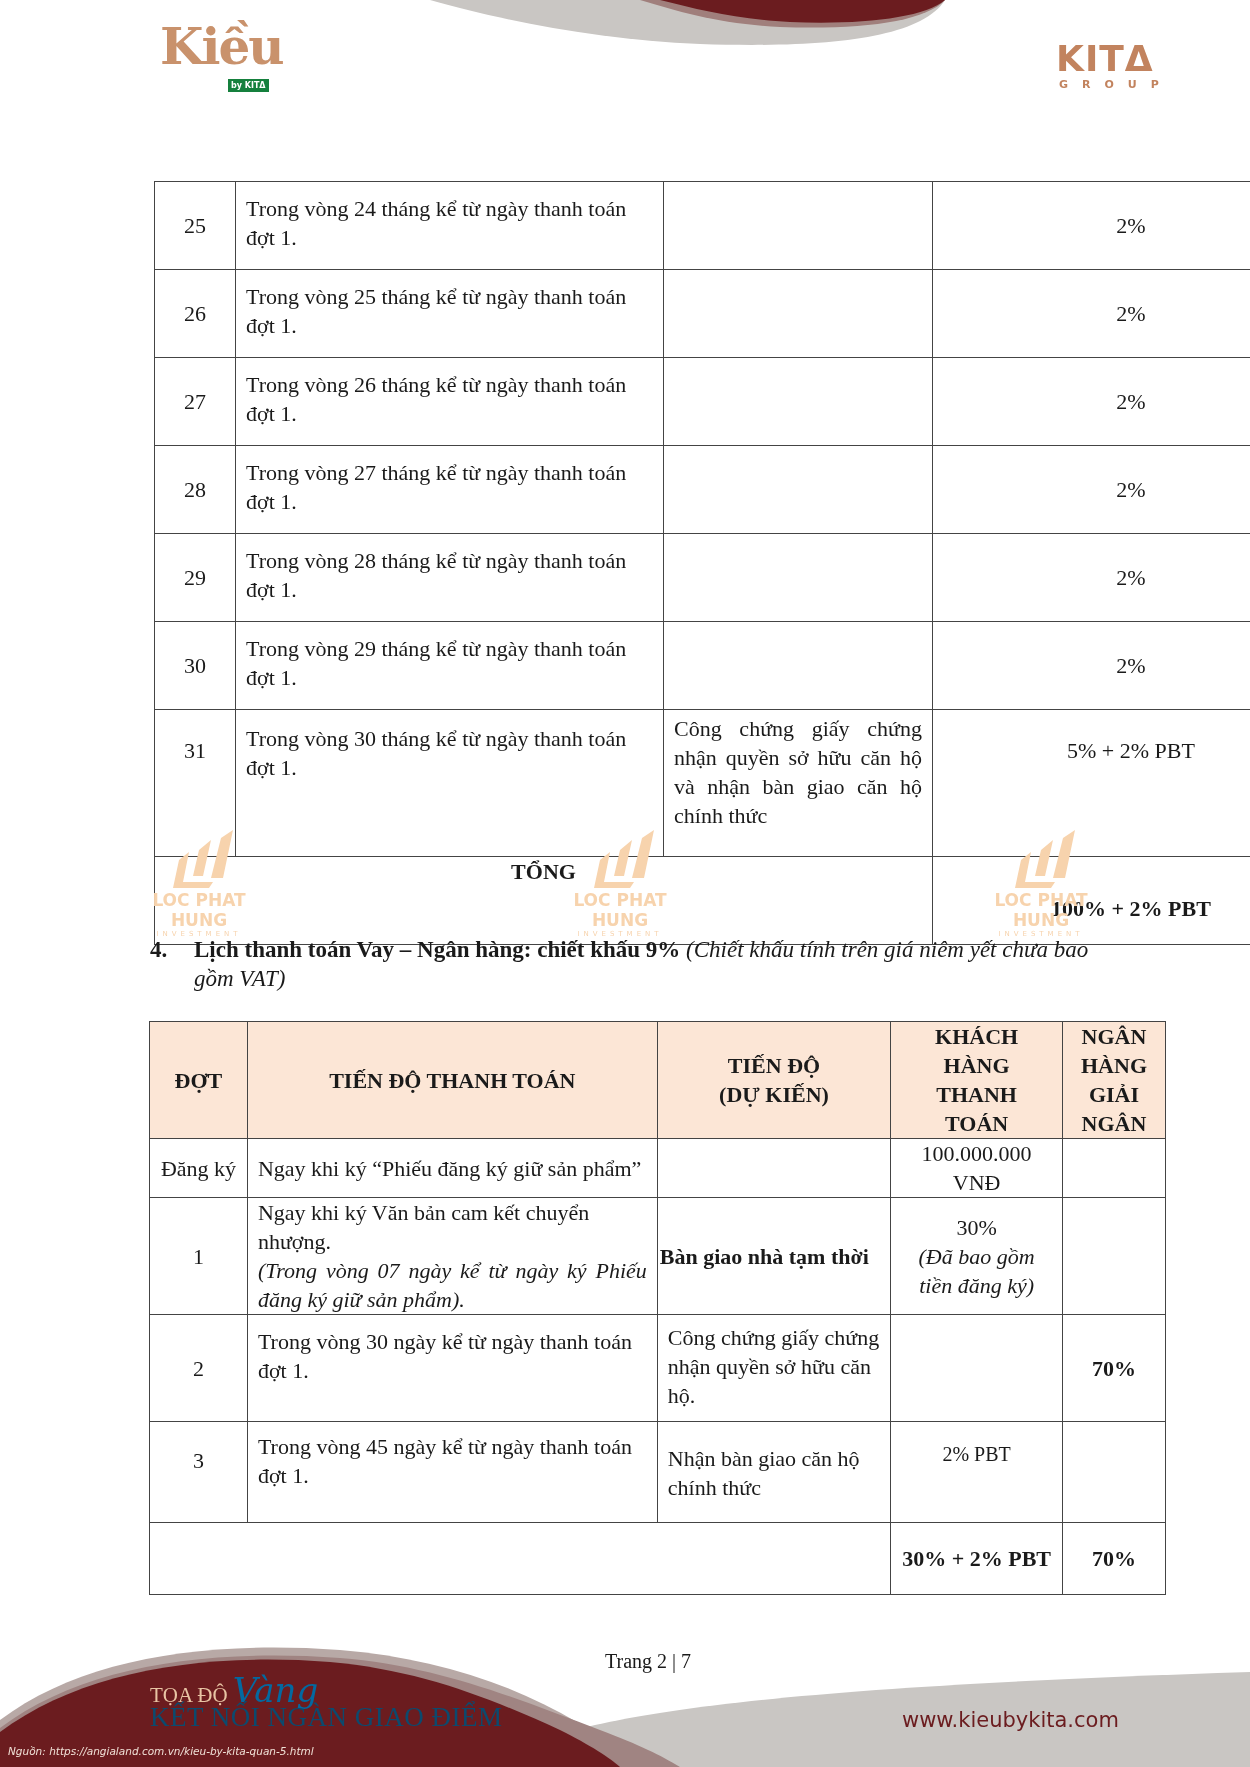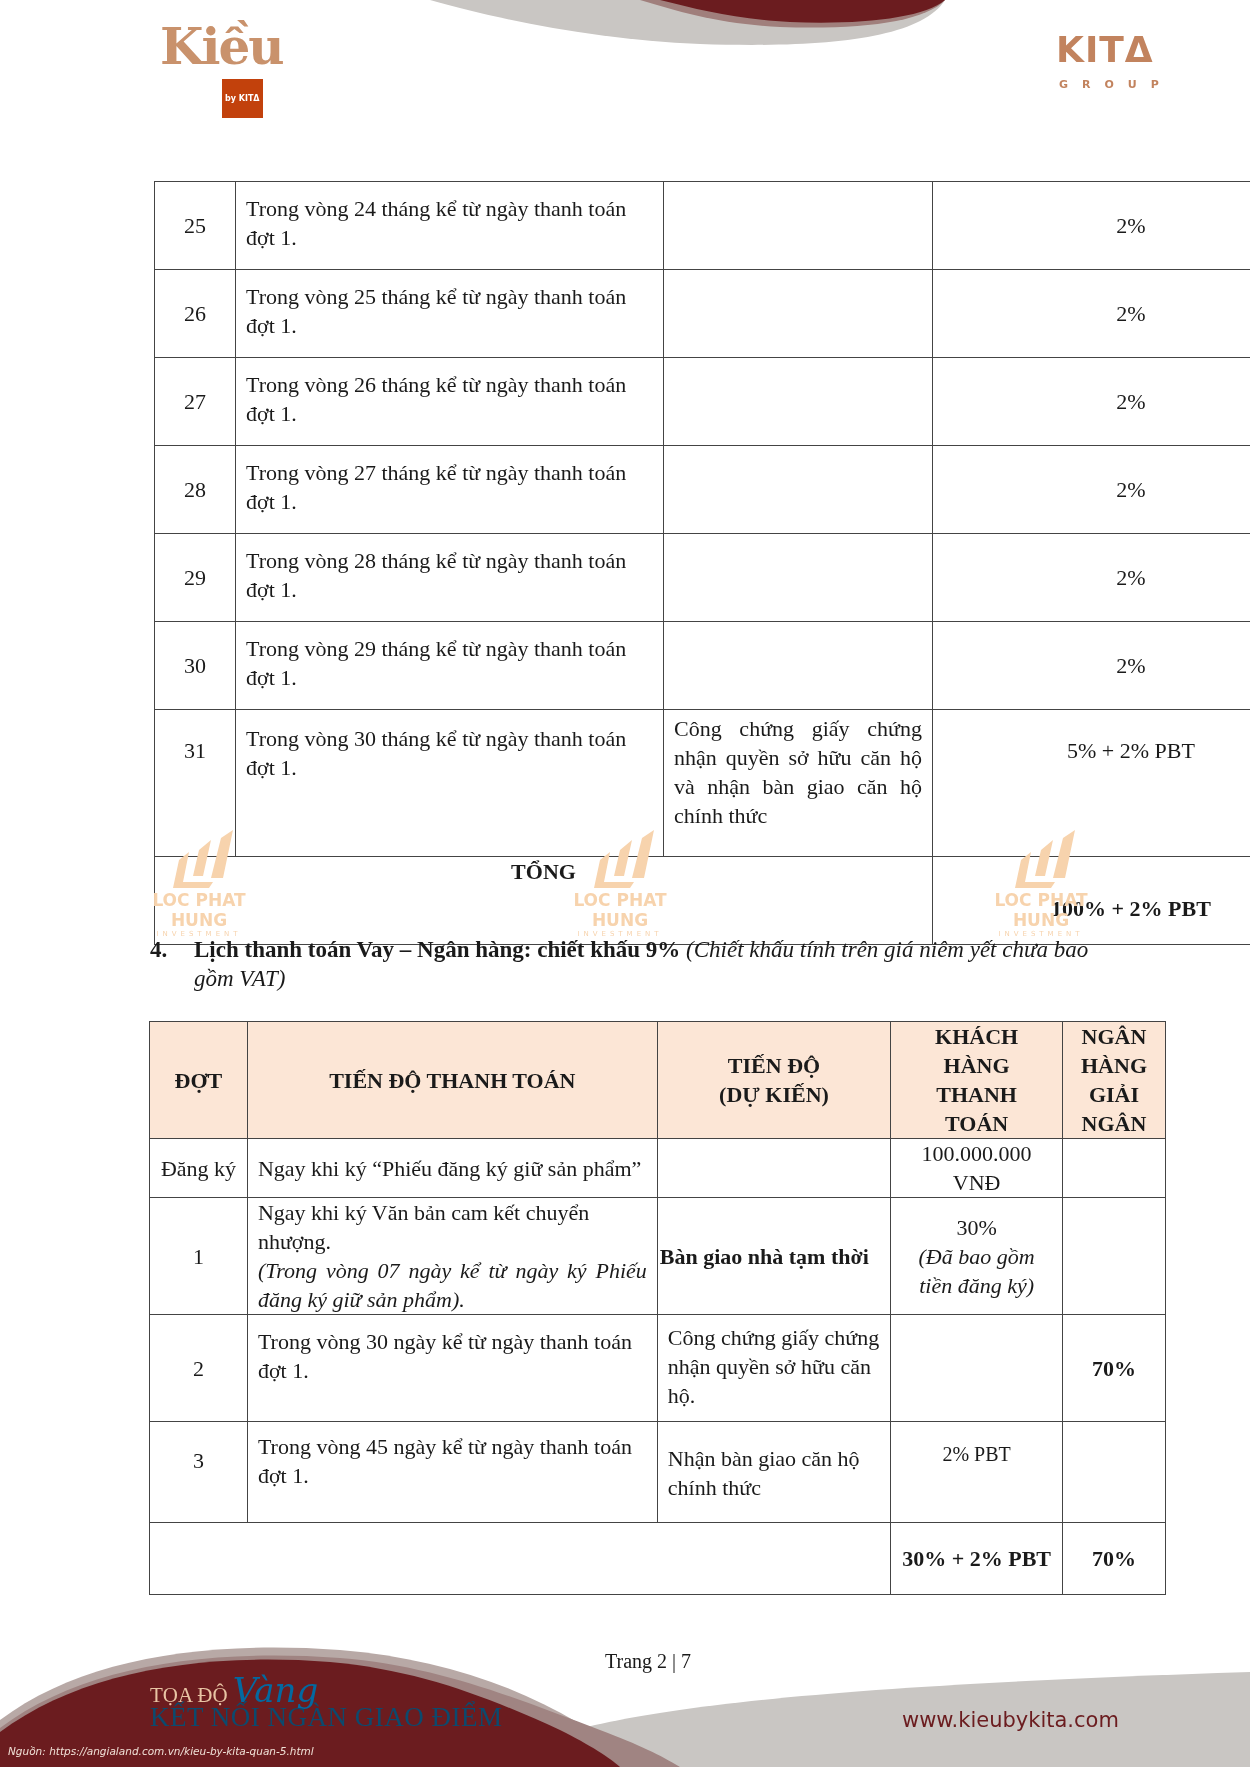--- a/index.html
+++ b/index.html
@@ -4,24 +4,24 @@
 <style>
   html,body{margin:0;padding:0;}
   body{width:1250px;height:1767px;position:relative;background:#fff;overflow:hidden;
        font-family:"Liberation Serif","DejaVu Serif",serif;color:#1a1a1a;}
   .abs{position:absolute;}
   
   .top-wave{left:0;top:0;width:1250px;height:60px;}
   .logo-kieu{left:160px;top:22px;width:120px;height:72px;}
   .logo-kieu .word{position:absolute;left:0;top:0;font-family:"DejaVu Serif",serif;font-size:50px;
        color:#c9926c;letter-spacing:-2px;font-weight:700;line-height:1;}
-  .logo-kieu .by{position:absolute;left:62px;top:57px;background:#c2410c;color:#fff;
-       font-family:"DejaVu Sans",sans-serif;font-size:8px;padding:15px 3px;font-weight:bold;}
+  .logo-kieu .by{position:absolute;left:68px;top:57px;background:#15803d;color:#fff;
+       font-family:"DejaVu Sans",sans-serif;font-size:8px;padding:2px 3px;font-weight:bold;}
   .logo-kita{left:1056px;top:32px;width:120px;height:62px;}
-  .logo-kita .word{position:absolute;left:0;top:0;font-family:"DejaVu Sans",sans-serif;font-size:36px;
+  .logo-kita .word{position:absolute;left:0;top:9px;font-family:"DejaVu Sans",sans-serif;font-size:36px;
        font-weight:bold;color:#c2835e;letter-spacing:1px;line-height:1;}
   .logo-kita .group{position:absolute;left:3px;top:46px;font-family:"DejaVu Sans",sans-serif;
        font-size:11px;font-weight:bold;color:#c2835e;letter-spacing:14px;}
 
   table{border-collapse:collapse;position:absolute;}
   td{border:1.5px solid #444;font-size:22px;line-height:29px;vertical-align:middle;padding:0;}
   .t1{left:154px;top:135px;width:1176px;margin-top:46px;}
   .t1 td.num{text-align:center;width:80px;}
   .t1 td.desc{width:407px;padding:0 10px;vertical-align:top;padding-top:12px;}
   .t1 td.mile{width:248px;padding:0 10px;text-align:justify;vertical-align:top;padding-top:4px;}

